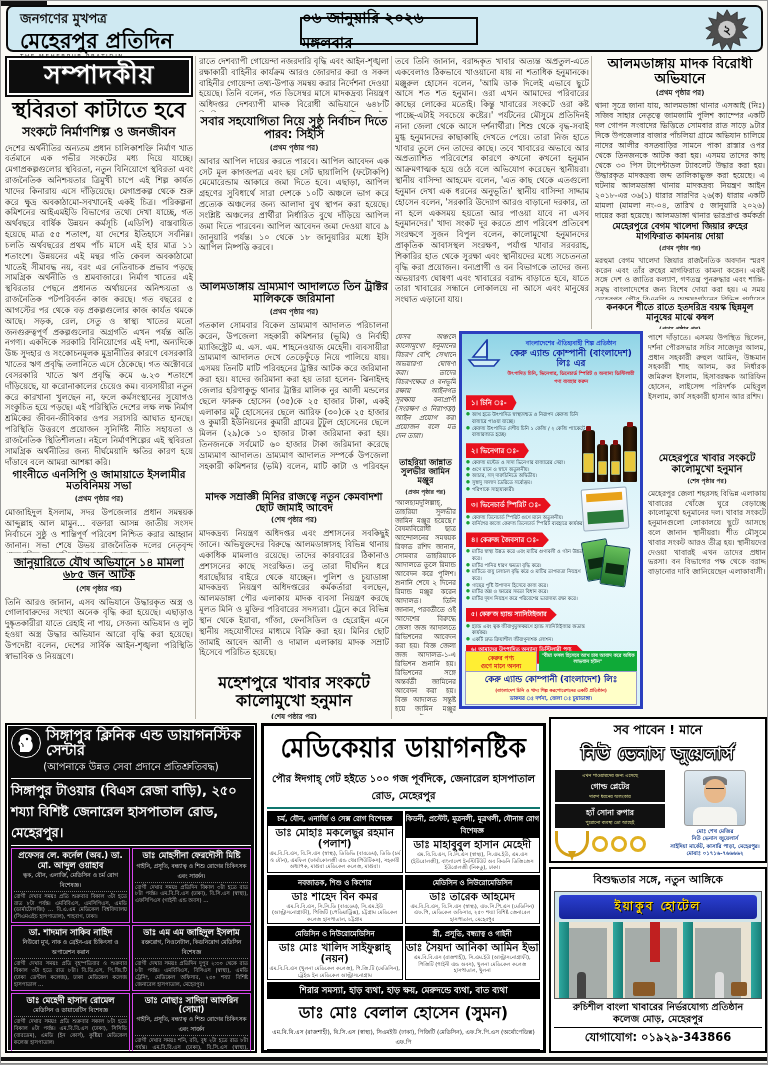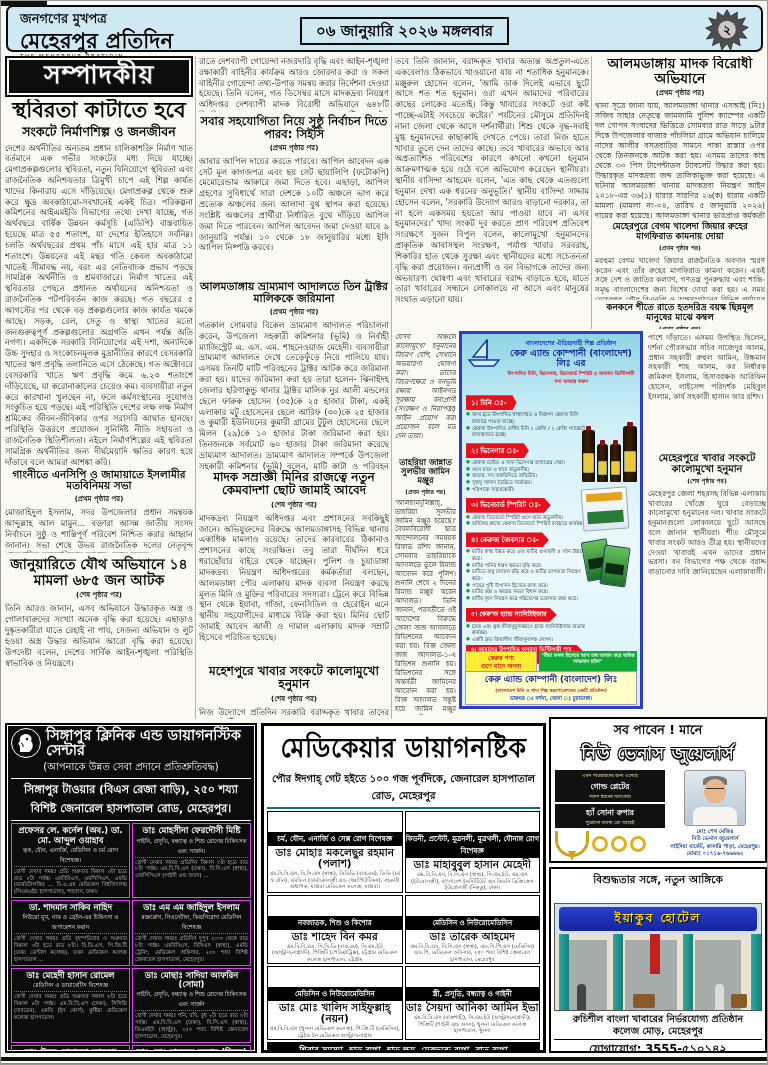--- a/index.html
+++ b/index.html
@@ -8,21 +8,21 @@
   .page { position:relative; width:768px; height:1065px; background:#fbfaf5; margin:0 auto; overflow:hidden; border:1px solid #999; }
 
   
   .header { position:absolute; left:5px; top:4px; width:757px; height:47px; background:#cfe9f2; border:2px solid #0a0a0a; border-radius:7px; }
   .top-notch { position:absolute; left:0; top:0; width:46px; height:5px; background:#111; }
   .masthead { position:absolute; left:12px; top:2px; }
   .mast-tagline { font-size:13px; font-weight:bold; color:#111; }
   .mast-title { font-size:21px; font-weight:800; color:#000; line-height:1.05; letter-spacing:.2px; }
   .mast-en { font-size:5.5px; letter-spacing:1.6px; color:#222; margin-top:1px; }
   .mast-rule { width:128px; height:2px; background:#000; margin-top:1px; }
-  .date-box { position:absolute; left:292px; top:10px; width:209px; height:28px; border:2px solid #0a0a0a; display:flex; align-items:center; justify-content:center; font-size:15px; font-weight:bold; color:#000; }
+  .date-box { position:absolute; left:292px; top:10px; width:178px; height:28px; border:2px solid #0a0a0a; display:flex; align-items:center; justify-content:center; font-size:15px; font-weight:bold; color:#000; }
   .page-star { position:absolute; right:12px; top:2px; width:44px; height:44px; }
   .page-star text { font:bold 17px "DejaVu Sans",sans-serif; }
 
   
   .vline { position:absolute; width:1px; background:#b9b4a8; top:55px; height:663px; }
   .colblock { position:absolute; overflow:hidden; }
   .body-txt { font-size:8.2px; line-height:1.32; text-align:justify; color:#17150f; overflow:hidden; }
   .headline { font-weight:800; color:#000; text-align:center; line-height:1.12; }
   .kicker { font-size:7px; font-weight:bold; text-align:center; color:#111; padding:1px 0 2px; }
   .art { overflow:hidden; }
@@ -61,34 +61,34 @@
   .kf1 { font-size:8.6px; font-weight:800; color:#0a1a9e; }
   .kf2 { font-size:4.6px; font-weight:bold; color:#d01020; }
   .kf3 { font-size:5.2px; font-weight:bold; color:#1333cc; }
 
   
   .clinic { position:absolute; left:4px; top:722px; width:252px; height:330px; background:#0c0c0c; color:#fff; border:2px solid #000; box-shadow:inset 0 0 0 1px #fff; padding:3px 4px; overflow:hidden; }
   .clinic-head { display:flex; align-items:center; gap:5px; }
   .merlion { flex:0 0 30px; height:30px; background:#0c0c0c; border:1px solid #fff; border-radius:50%; display:flex; align-items:center; justify-content:center; }
   .clinic-title { font-size:14.5px; font-weight:800; line-height:1.05; }
   .clinic-sub { text-align:center; font-size:10px; margin-top:1px; }
-  .clinic-addr { text-align:center; font-size:11px; font-weight:bold; border-top:1px solid #fff; border-bottom:1px solid #fff; padding:1.5px 0; margin:2px 0; }
+  .clinic-addr { text-align:left; font-size:13px; font-weight:bold; border-top:1px solid #fff; border-bottom:1px solid #fff; padding:1.5px 0; margin:2px 0; }
   .doc-grid { display:grid; grid-template-columns:1fr 1fr; gap:2px; }
   .doc { border:1px solid #d946ef; padding:2px; }
   .doc-name { font-size:8.3px; font-weight:800; text-align:center; line-height:1.1; }
   .doc-spec { font-size:5.8px; text-align:center; color:#eee; border-bottom:1px dotted #777; padding-bottom:1px; margin-bottom:1px; }
   .doc-detail { font-size:5.3px; text-align:justify; color:#c9c9c9; line-height:1.3; }
 
   
   .medicare { position:absolute; left:260px; top:722px; width:285px; height:330px; background:#fff; border:3px solid #000; padding:2px 3px; overflow:hidden; }
   .medi-title { font-size:25px; font-weight:900; text-align:center; letter-spacing:.5px; transform:scaleY(1.08); }
   .medi-addr { font-size:10px; font-weight:bold; text-align:center; border-bottom:2px solid #0f766e; padding-bottom:2px; margin-bottom:2px; }
   .medi-grid { display:grid; grid-template-columns:1fr 1fr; gap:2px; }
   .mcell { border:1.5px solid #000; overflow:hidden; }
-  .mcell-h { background:#000; color:#fff; font-size:7px; font-weight:bold; text-align:center; padding:1px 0;margin-top:20px; }
+  .mcell-h { background:#000; color:#fff; font-size:7px; font-weight:bold; text-align:center; padding:1px 0; }
   .mcell-n { font-size:10.5px; font-weight:800; text-align:center; line-height:1.05; padding:1px 0; }
   .mcell-d { font-size:5.2px; text-align:center; color:#222; line-height:1.25; padding:0 1px 1px; }
   .medi-banner { background:#000; color:#fff; font-size:8.6px; font-weight:bold; text-align:center; margin-top:2px; padding:1.5px 0; }
   .medi-feat-n { font-size:16px; font-weight:900; text-align:center; margin-top:1px; }
   .medi-feat-d { font-size:5.8px; text-align:center; }
   .medi-feat-p { font-size:8.4px; font-weight:800; text-align:center; }
   .medi-serial { border-top:2px solid #000; margin-top:2px; font-size:12px; font-weight:900; text-align:center; padding-top:2px; }
 
   
   .jewel { position:absolute; left:548px; top:716px; width:218px; height:146px; background:#fff; border:2px solid #000; padding:2px 4px; overflow:hidden; }
@@ -107,21 +107,21 @@
   .jewel-right { flex:0 0 92px; text-align:center; }
   .photo { width:62px; height:56px; margin:0 auto; background:linear-gradient(180deg,#dfe9f0,#b8c8d4); border:1px solid #999; border-radius:3px; position:relative; overflow:hidden; }
   .photo .head { position:absolute; left:50%; top:8px; transform:translateX(-50%); width:22px; height:24px; background:#e8b88a; border-radius:50% 50% 45% 45%; }
   .photo .hair { position:absolute; left:50%; top:5px; transform:translateX(-50%); width:24px; height:9px; background:#777; border-radius:50% 50% 0 0; }
   .photo .glasses { position:absolute; left:50%; top:17px; transform:translateX(-50%); width:18px; height:4px; border-top:1.5px solid #333; }
   .photo .shirt { position:absolute; left:50%; bottom:-2px; transform:translateX(-50%); width:44px; height:20px; background:#f4f4f0; border-radius:8px 8px 0 0; }
   .jewel-contact { font-size:5.4px; font-weight:bold; color:#103a8c; line-height:1.35; margin-top:2px; }
 
   
   .hotel { position:absolute; left:548px; top:866px; width:218px; height:186px; background:#fff; border:2px solid #000; padding:2px 3px; overflow:hidden; }
-  .hotel-banner { font-size:10.5px; font-weight:800; text-align:center; padding:1px 0 14px; }
+  .hotel-banner { font-size:10.5px; font-weight:800; text-align:center; padding:1px 0 2px; }
   .hotel-photo { position:relative; height:108px; border:1px solid #555; overflow:hidden; background:#cfe4ea; }
   .hsign { position:absolute; left:4px; right:4px; top:3px; height:24px; background:linear-gradient(180deg,#2a3fd0,#16249a); border-radius:4px; display:flex; align-items:center; justify-content:center; }
   .hsign span { color:#ffd700; font-size:12px; font-weight:900; letter-spacing:2px; text-shadow:1px 1px 0 #000; }
   .hfront { position:absolute; left:0; right:0; top:30px; bottom:0; background:#e9e2d2; }
   .pillar { position:absolute; top:0; bottom:0; width:10px; background:linear-gradient(90deg,#2fa9a0,#187f78); }
   .hdoor { position:absolute; top:6px; bottom:0; background:#6d7f86; opacity:.55; }
   .hredflag { position:absolute; left:46%; top:0; width:10px; height:40px; background:#c02020; }
   .hperson { position:absolute; bottom:0; width:9px; height:26px; background:#444; border-radius:4px 4px 0 0; }
   .hperson.w { background:#ddd; }
   .htable { position:absolute; bottom:2px; width:22px; height:14px; background:#8a5a28; border-radius:2px; }
@@ -162,45 +162,45 @@
   <div class="colblock" style="left:4px; top:98px; width:188px; height:620px;">
     <div class="headline" style="font-size:21px;">স্থবিরতা কাটাতে হবে</div>
     <div class="headline" style="font-size:12.5px; margin-top:2px;">সংকটে নির্মাণশিল্প ও জনজীবন</div>
     <div class="body-txt" style="height:322px; margin-top:4px;">দেশের অর্থনীতির অন্যতম প্রধান চালিকাশক্তি নির্মাণ খাত বর্তমানে এক গভীর সংকটের মধ্য দিয়ে যাচ্ছে। মেগাপ্রকল্পগুলোর স্থবিরতা, নতুন বিনিয়োগে স্থবিরতা এবং রাজনৈতিক অনিশ্চয়তার ত্রিমুখী চাপে এই শিল্প কার্যত খাদের কিনারায় এসে দাঁড়িয়েছে। মেগাপ্রকল্প থেকে শুরু করে ক্ষুদ্র অবকাঠামো-সবখানেই একই চিত্র। পরিকল্পনা কমিশনের আইএমইডি বিভাগের তথ্যে দেখা যাচ্ছে, গত অর্থবছরে বার্ষিক উন্নয়ন কর্মসূচি (এডিপি) বাস্তবায়িত হয়েছে মাত্র ৫৫ শতাংশ, যা দেশের ইতিহাসে সর্বনিম্ন। চলতি অর্থবছরের প্রথম পাঁচ মাসে এই হার মাত্র ১১ শতাংশে। উন্নয়নের এই মন্থর গতি কেবল অবকাঠামো খাতেই সীমাবদ্ধ নয়, বরং এর নেতিবাচক প্রভাব পড়ছে সামগ্রিক অর্থনীতি ও শ্রমবাজারে। নির্মাণ খাতের এই স্থবিরতার পেছনে প্রধানত অর্থায়নের অনিশ্চয়তা ও রাজনৈতিক পটপরিবর্তন কাজ করছে। গত বছরের ৫ আগস্টের পর থেকে বড় প্রকল্পগুলোর কাজ কার্যত থমকে আছে। সড়ক, রেল, সেতু ও স্বাস্থ্য খাতের মতো জনগুরুত্বপূর্ণ প্রকল্পগুলোর অগ্রগতি এখন পর্যন্ত অতি নগণ্য। একদিকে সরকারি বিনিয়োগের এই দশা, অন্যদিকে উচ্চ সুদহার ও সংকোচনমূলক মুদ্রানীতির কারণে বেসরকারি খাতের ঋণ প্রবৃদ্ধি তলানিতে এসে ঠেকেছে। গত অক্টোবরে বেসরকারি খাতে ঋণ প্রবৃদ্ধি কমে ৬.২৩ শতাংশে দাঁড়িয়েছে, যা করোনাকালের চেয়েও কম। ব্যবসায়ীরা নতুন করে কারখানা খুলছেন না, ফলে কর্মসংস্থানের সুযোগও সংকুচিত হয়ে পড়ছে। এই পরিস্থিতি দেশের লক্ষ লক্ষ নির্মাণ শ্রমিকের জীবন-জীবিকার ওপর সরাসরি আঘাত হানছে। পরিস্থিতি উত্তরণে প্রয়োজন সুনির্দিষ্ট নীতি সহায়তা ও রাজনৈতিক স্থিতিশীলতা। নইলে নির্মাণশিল্পের এই স্থবিরতা সামগ্রিক অর্থনীতির জন্য দীর্ঘমেয়াদি ক্ষতির কারণ হয়ে দাঁড়াবে বলে আমরা আশঙ্কা করি।</div>
     <div class="art">
       <div class="headline" style="font-size:10.5px; margin-top:4px;">গাংনীতে এনসিপি ও জামায়াতে ইসলামীর মতবিনিময় সভা</div>
       <div class="kicker">(প্রথম পৃষ্ঠার পর)</div>
       <div class="body-txt" style="height:46px;">মোজাহিদুল ইসলাম, সদর উপজেলার প্রধান সমন্বয়ক আব্দুল্লাহ আল মামুন… বক্তারা আসন্ন জাতীয় সংসদ নির্বাচনে সুষ্ঠু ও শান্তিপূর্ণ পরিবেশ নিশ্চিত করার আহ্বান জানান। সভা শেষে উভয় রাজনৈতিক দলের নেতৃবৃন্দ পারস্পরিক সহযোগিতার আশ্বাস প্রদান করেন।</div>
     </div>
     <div class="art">
-      <div class="headline" style="font-size:14px; margin-top:4px;">জানুয়ারিতে যৌথ অভিযানে ১৪ মামলা ৬৮৫ জন আটক</div>
+      <div class="headline" style="font-size:11px; margin-top:4px;text-decoration:underline;">জানুয়ারিতে যৌথ অভিযানে ১৪ মামলা ৬৮৫ জন আটক</div>
       <div class="kicker">(শেষ পৃষ্ঠার পর)</div>
       <div class="body-txt" style="height:92px;">তিনি আরও জানান, এসব অভিযানে উদ্ধারকৃত অস্ত্র ও গোলাবারুদের সংখ্যা অনেক বৃদ্ধি করা হয়েছে। এছাড়াও দুষ্কৃতকারীরা যাতে রেহাই না পায়, সেজন্য অভিযান ও লুট হওয়া অস্ত্র উদ্ধার অভিযান আরো বৃদ্ধি করা হয়েছে। উপদেষ্টা বলেন, দেশের সার্বিক আইন-শৃঙ্খলা পরিস্থিতি স্বাভাবিক ও নিয়ন্ত্রণে।</div>
     </div>
   </div>
 
   <div class="colblock" style="left:198px; top:55px; width:190px; height:663px;">
     <div class="body-txt" style="height:56px;">রাতে দেশব্যাপী গোয়েন্দা নজরদারি বৃদ্ধি এবং আইন-শৃঙ্খলা রক্ষাকারী বাহিনীর কার্যক্রম আরও জোরদার করা ও সকল বাহিনীর গোয়েন্দা তথ্য-উপাত্ত সমন্বয় করার নির্দেশনা দেওয়া হয়েছে। তিনি বলেন, গত ডিসেম্বর মাসে মাদকদ্রব্য নিয়ন্ত্রণ অধিদপ্তর দেশব্যাপী মাদক বিরোধী অভিযানে ৬৪৮টি নিয়মিত মামলা দায়ের করেছে এবং ১৬১৩টি মোবাইল কোর্ট পরিচালনা করা হয়েছে। এ সময়ে গ্রেফতারকৃত আসামির সংখ্যা ২৩৭৫ জন। এ সময় বিপুল পরিমাণ মাদকদ্রব্য জব্দ করা হয়েছে।</div>
     <div class="art">
       <div class="headline" style="font-size:11.5px; margin-top:3px;">সবার সহযোগিতা নিয়ে সুষ্ঠু নির্বাচন দিতে পারব: সিইসি</div>
       <div class="kicker">(প্রথম পৃষ্ঠার পর)</div>
       <div class="body-txt" style="height:122px;">আবার আপিল দায়ের করতে পারবে। আপিল আবেদন এক সেট মূল কাগজপত্র এবং ছয় সেট ছায়ালিপি (ফটোকপি) মেমোরেন্ডাম আকারে জমা দিতে হবে। এছাড়া, আপিল গ্রহণের সুবিধার্থে সারা দেশকে ১০টি অঞ্চলে ভাগ করে প্রত্যেক অঞ্চলের জন্য আলাদা বুথ স্থাপন করা হয়েছে। সংশ্লিষ্ট অঞ্চলের প্রার্থীরা নির্ধারিত বুথে দাঁড়িয়ে আপিল জমা দিতে পারবেন। আপিল আবেদন জমা দেওয়া যাবে ৯ জানুয়ারি পর্যন্ত। ১০ থেকে ১৮ জানুয়ারির মধ্যে ইসি আপিল নিষ্পত্তি করবে।</div>
     </div>
     <div class="art">
       <div class="headline" style="font-size:10.8px; margin-top:3px;">আলমডাঙ্গায় ভ্রাম্যমাণ আদালতে তিন ট্রাক্টর মালিককে জরিমানা</div>
       <div class="kicker">(প্রথম পৃষ্ঠার পর)</div>
       <div class="body-txt" style="height:150px;">গতকাল সোমবার বিকেল ভ্রাম্যমাণ আদালত পরিচালনা করেন, উপজেলা সহকারী কমিশনার (ভূমি) ও নির্বাহী ম্যাজিস্ট্রেট এ. এস. এম. শাহনেওয়াজ মেহেদী। ব্যবসায়ীরা ভ্রাম্যমাণ আদালত দেখে তেড়েফুঁড়ে নিয়ে পালিয়ে যায়। এসময় তিনটি মাটি পরিবহনের ট্রাক্টর আটক করে জরিমানা করা হয়। যাদের জরিমানা করা হয় তারা হলেন- ঝিনাইদহ জেলার হরিণাকুন্ডু থানার ট্রাক্টর মালিক নুর আলী মন্ডলের ছেলে ফারুক হোসেন (৩৫)কে ২৫ হাজার টাকা, একই এলাকার মটু হোসেনের ছেলে আরিফ (৩০)কে ২৫ হাজার ও কুমারী ইউনিয়নের কুমারী গ্রামের টুটুল হোসেনের ছেলে মিলন (২৯)কে ১০ হাজার টাকা জরিমানা করা হয়। তিনজনকে সর্বমোট ৬০ হাজার টাকা জরিমানা করেছে ভ্রাম্যমাণ আদালত। ভ্রাম্যমাণ আদালত সম্পর্কে উপজেলা সহকারী কমিশনার (ভূমি) বলেন, মাটি কাটা ও পরিবহন দুটোই আইনগত অবৈধ। বৈধভাবে মাটি পরিবহন করতে দেওয়া হবে না।</div>
     </div>
     <div class="art">
-      <div class="headline" style="font-size:12px; margin-top:1px;">মাদক সম্রাজ্ঞী মিনির রাজত্বে নতুন কেমবাদশা ছোট জামাই আবেদ</div>
+      <div class="headline" style="font-size:10px; margin-top:21px;">মাদক সম্রাজ্ঞী মিনির রাজত্বে নতুন কেমবাদশা ছোট জামাই আবেদ</div>
       <div class="kicker">(শেষ পৃষ্ঠার পর)</div>
       <div class="body-txt" style="height:142px;">মাদকদ্রব্য নিয়ন্ত্রণ অধিদপ্তর এবং প্রশাসনের সবকিছুই জানে। অভিযুক্তদের বিরুদ্ধে আলমডাঙ্গাসহ বিভিন্ন থানায় একাধিক মামলাও রয়েছে। তাদের কারবারের ঠিকানাও প্রশাসনের কাছে সংরক্ষিত। তবু তারা দীর্ঘদিন ধরে ধরাছোঁয়ার বাইরে থেকে যাচ্ছেন। পুলিশ ও চুয়াডাঙ্গা মাদকদ্রব্য নিয়ন্ত্রণ অধিদপ্তরের কর্মকর্তারা বলছেন, আলমডাঙ্গা পৌর এলাকায় মাদক ব্যবসা নিয়ন্ত্রণ করছে মূলত মিনি ও মুক্তির পরিবারের সদস্যরা। ট্রেনে করে বিভিন্ন স্থান থেকে ইয়াবা, গাঁজা, ফেনসিডিল ও হেরোইন এনে স্থানীয় সহযোগীদের মাধ্যমে বিক্রি করা হয়। মিনির ছোট জামাই আবেদ আলী ও দামাল এলাকায় মাদক সম্রাট হিসেবে পরিচিত হয়েছে।</div>
     </div>
     <div class="art">
-      <div class="headline" style="font-size:12px; margin-top:10px;">মহেশপুরে খাবার সংকটে কালোমুখো হনুমান</div>
+      <div class="headline" style="font-size:16px; margin-top:4px;">মহেশপুরে খাবার সংকটে কালোমুখো হনুমান</div>
       <div class="kicker">(শেষ পৃষ্ঠার পর)</div>
       <div class="body-txt" style="height:30px;">নিজ উদ্যোগে প্রতিদিন সরকারি বরাদ্দকৃত খাবার তাদের সামনে পৌঁছে দেন।</div>
     </div>
   </div>
 
   <div class="colblock" style="left:394px; top:55px; width:194px; height:273px;">
     <div class="body-txt" style="height:273px;">তবে তিনি জানান, বরাদ্দকৃত খাবার অত্যন্ত অপ্রতুল-এতে একবেলাও ঠিকভাবে খাওয়ানো যায় না শতাধিক হনুমানকে। মঞ্জুরুল হোসেন বলেন, 'আমি ডাক দিলেই এভাবে ছুটে আসে শত শত হনুমান। ওরা এখন আমাদের পরিবারের কাছের লোকের মতোই। কিন্তু খাবারের সংকটে ওরা কষ্ট পাচ্ছে-এটাই সবচেয়ে কষ্টের।' পর্যটনের মৌসুমে প্রতিদিনই নানা জেলা থেকে আসে দর্শনার্থীরা। শিশু থেকে বৃদ্ধ-সবাই মুগ্ধ হনুমানদের কাছাকাছি দেখতে পেয়ে। তারা নিজ হাতে খাবার তুলে দেন তাদের কাছে। তবে খাবারের অভাবে আর অপ্রত্যাশিত পরিবেশের কারণে কখনো কখনো হনুমান আক্রমণাত্মক হয়ে ওঠে বলে অভিযোগ করেছেন স্থানীয়রা। স্থানীয় বাসিন্দা আহমেদ বলেন, 'এত কাছ থেকে এতগুলো হনুমান দেখা এক ধরনের অনুভূতি।' স্থানীয় বাসিন্দা সাদ্দাম হোসেন বলেন, 'সরকারি উদ্যোগ আরও বাড়ানো দরকার, তা না হলে একসময় হয়তো আর পাওয়া যাবে না এসব হনুমানদের।' খাদ্য সংকট দূর করতে প্রাণ পরিবেশ প্রতিবেশ সংরক্ষণে সুজন বিপুল বলেন, কালোমুখো হনুমানদের প্রাকৃতিক আবাসস্থল সংরক্ষণ, পর্যাপ্ত খাবার সরবরাহ, শিকারির হাত থেকে সুরক্ষা এবং স্থানীয়দের মধ্যে সচেতনতা বৃদ্ধি করা প্রয়োজন। বন্যপ্রাণী ও বন বিভাগকে তাদের জন্য অভয়ারণ্য ঘোষণা এবং খাবারের বরাদ্দ বাড়াতে হবে, যাতে তারা খাবারের সন্ধানে লোকালয়ে না আসে এবং মানুষের সংঘাত এড়ানো যায়।</div>
   </div>
   <div class="colblock" style="left:394px; top:332px; width:61px; height:386px;">
     <div class="body-txt" style="font-size:6.8px; height:122px;font-style:italic;">যেসব অঞ্চলে কালোমুখো হনুমানের বিচরণ বেশি, সেখানে অভয়ারণ্য ঘোষণা করা। তাদের বিচরণক্ষেত্র ও বনভূমি রক্ষায় আইনগত সুরক্ষায় বন্যপ্রাণী (সংরক্ষণ ও নিরাপত্তা) আইন প্রয়োগ করা প্রয়োজন বলে মত দেন তারা।</div>
@@ -511,18 +511,18 @@
         <div class="hperson" style="left:22px;"></div>
         <div class="hperson w" style="left:160px;"></div>
         <div class="htable" style="left:78px;"></div>
         <div class="htable" style="left:176px; width:16px;"></div>
       </div>
     </div>
     <div class="hotel-cap">
       <span>রুচিশীল বাংলা খাবারের নির্ভরযোগ্য প্রতিষ্ঠান</span><br>
       <span>কলেজ মোড়, মেহেরপুর</span>
     </div>
-    <div class="hotel-phone">যোগাযোগ: 3555-৫১০১৪২</div>
+    <div class="hotel-phone">যোগাযোগ: ০১৯২৯-343866</div>
   </div>
 
   <div class="bottom-rule"></div>
   <div class="bottom-rule2"></div>
 </div>
 
 </body></html>

